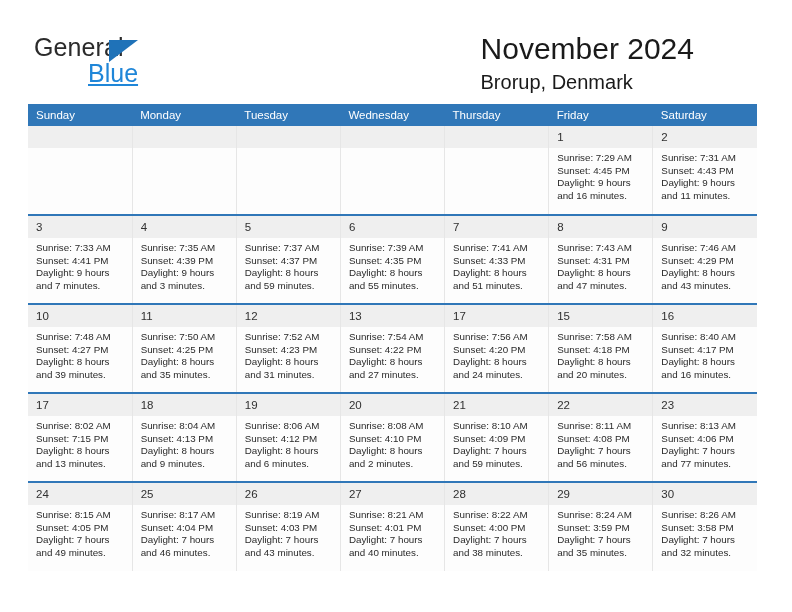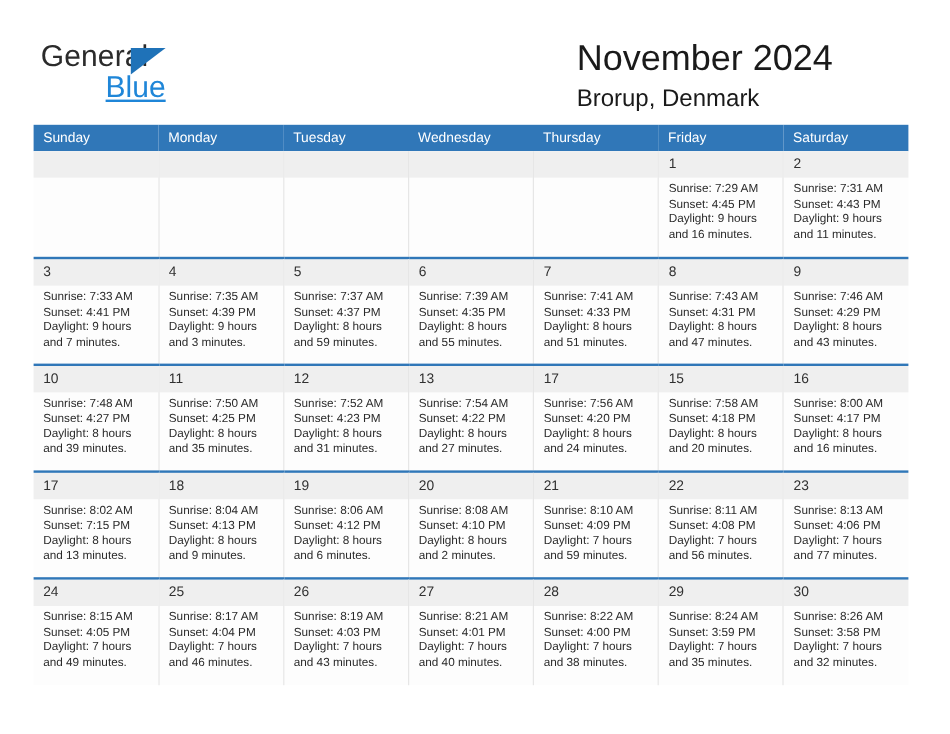--- a/index.html
+++ b/index.html
@@ -338,21 +338,21 @@
             <div class="info">
               <div>Sunrise: 7:58 AM</div>
               <div>Sunset: 4:18 PM</div>
               <div>Daylight: 8 hours</div>
               <div>and 20 minutes.</div>
             </div>
           </td>
           <td>
             <span class="daynum">16</span>
             <div class="info">
-              <div>Sunrise: 8:00 AM</div>
+              <div>Sunrise: 8:40 AM</div>
               <div>Sunset: 4:17 PM</div>
               <div>Daylight: 8 hours</div>
               <div>and 16 minutes.</div>
             </div>
           </td>
         </tr>
         <tr>
           <td>
             <span class="daynum">17</span>
             <div class="info">

